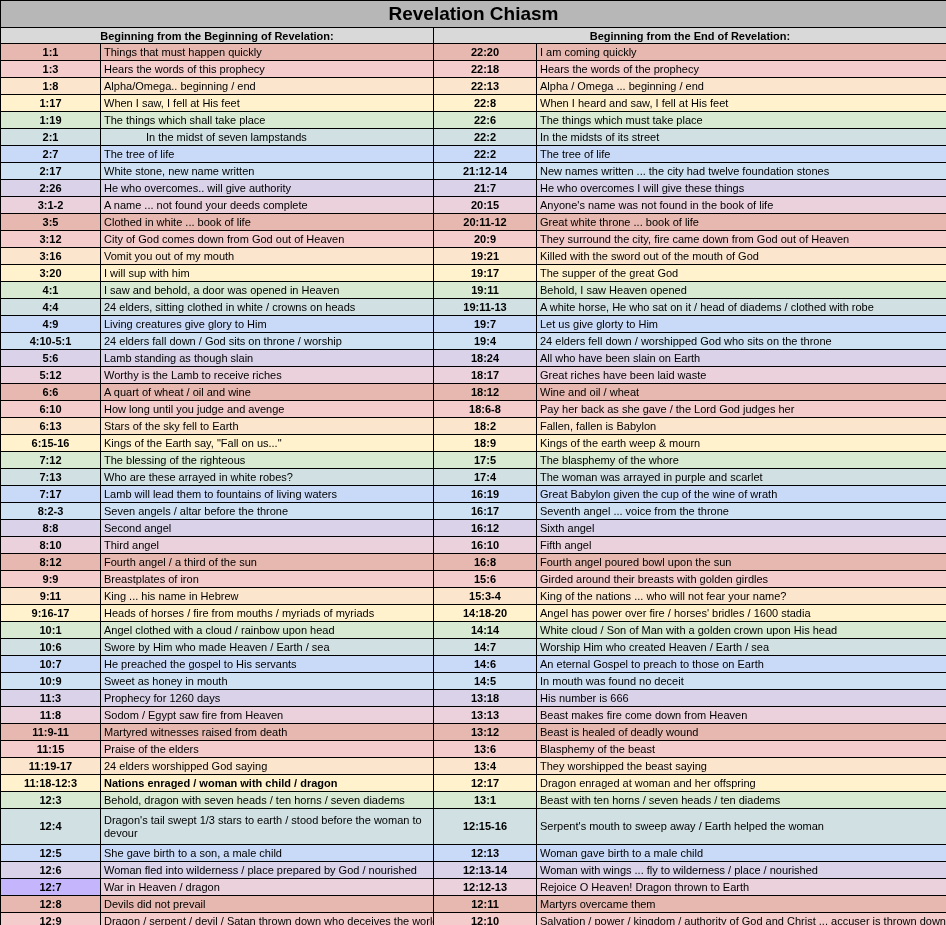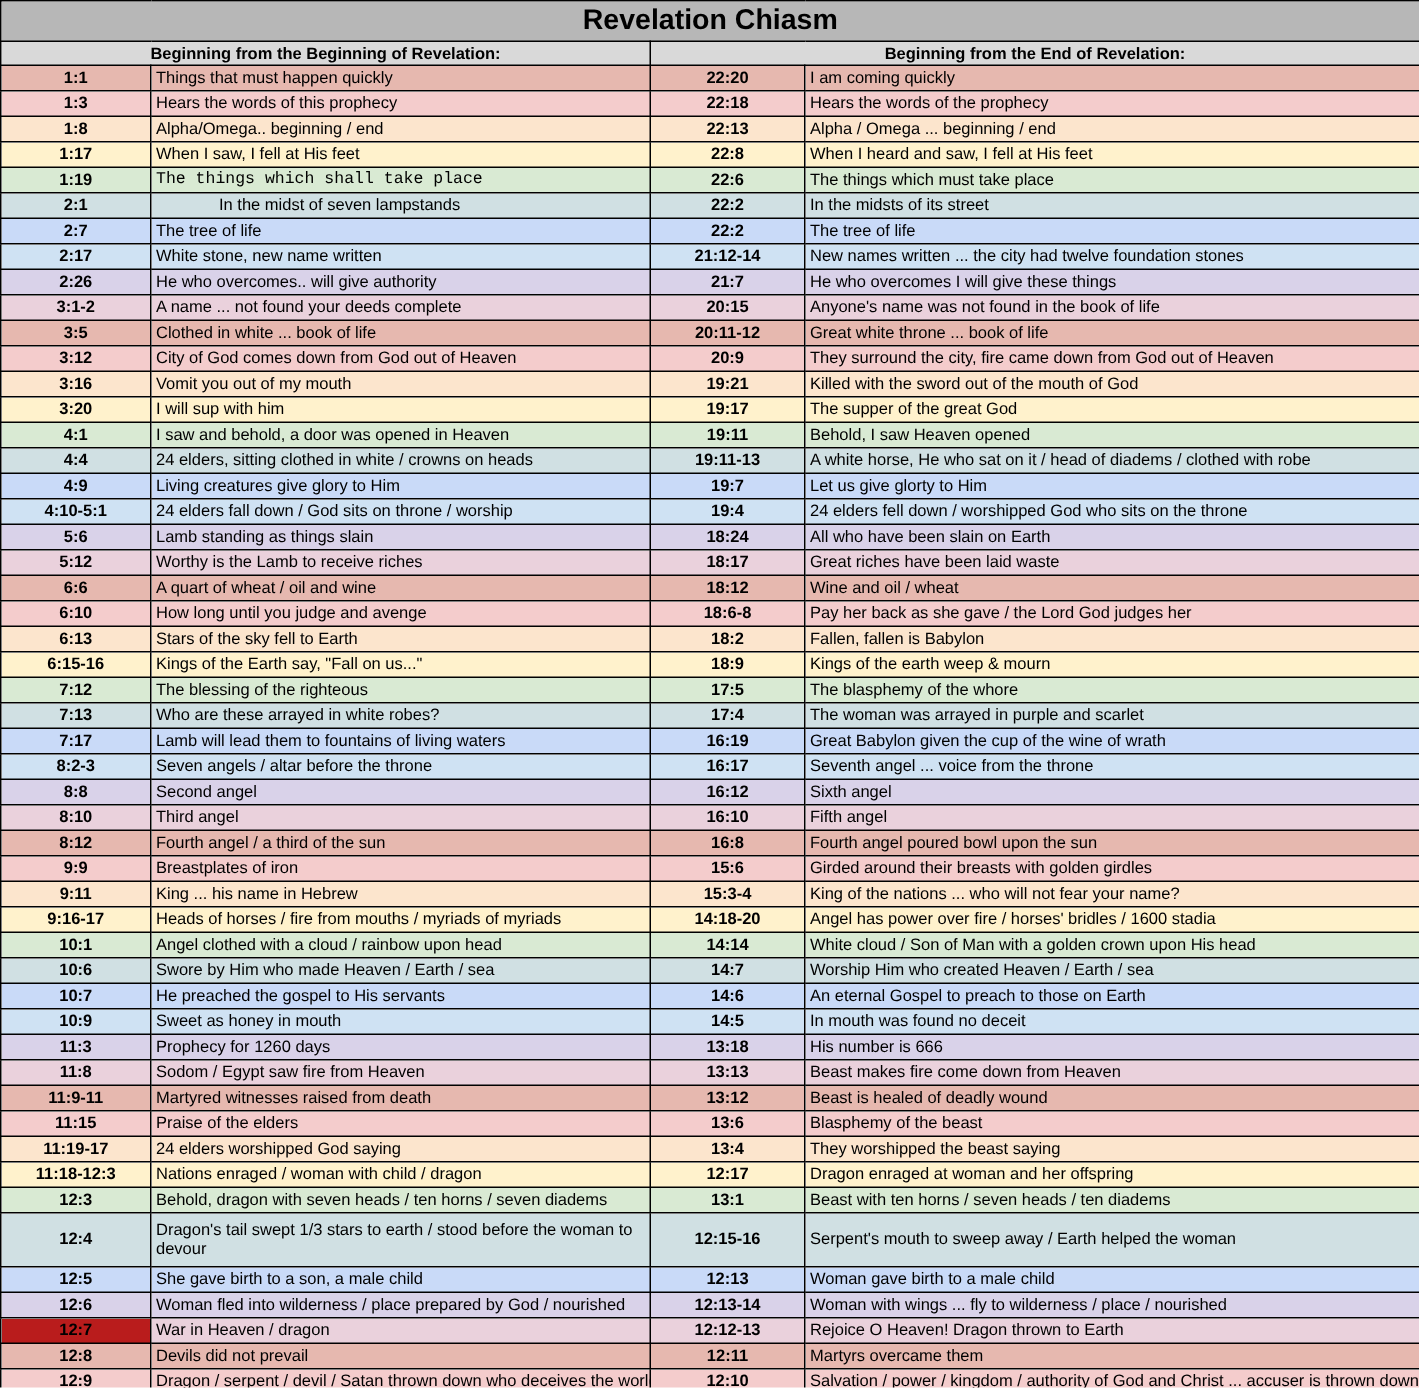--- a/index.html
+++ b/index.html
@@ -52,21 +52,21 @@
     <td class="txt" style="background: rgb(252, 229, 205);">Alpha / Omega ... beginning / end</td>
   </tr>
       <tr class="r">
     <td class="ref" style="background: rgb(255, 242, 204);">1:17</td>
     <td class="txt" style="background: rgb(255, 242, 204);">When I saw, I fell at His feet</td>
     <td class="ref" style="background: rgb(255, 242, 204);">22:8</td>
     <td class="txt" style="background: rgb(255, 242, 204);">When I heard and saw, I fell at His feet</td>
   </tr>
       <tr class="r">
     <td class="ref" style="background: rgb(217, 234, 211);">1:19</td>
-    <td class="txt" style="background: rgb(217, 234, 211); font-family: Liberation Mono, monospace;">The things which shall take place</td>
+    <td class="txt" style="background: rgb(217, 234, 211);">The things which shall take place</td>
     <td class="ref" style="background: rgb(217, 234, 211);">22:6</td>
     <td class="txt" style="background: rgb(217, 234, 211);">The things which must take place</td>
   </tr>
       <tr class="r">
     <td class="ref" style="background: rgb(208, 224, 227);">2:1</td>
     <td class="txt" style="background: rgb(208, 224, 227); padding-left: 45px;">In the midst of seven lampstands</td>
     <td class="ref" style="background: rgb(208, 224, 227);">22:2</td>
     <td class="txt" style="background: rgb(208, 224, 227);">In the midsts of its street</td>
   </tr>
       <tr class="r">
@@ -136,21 +136,21 @@
     <td class="txt" style="background: rgb(201, 218, 248);">Let us give glorty to Him</td>
   </tr>
       <tr class="r">
     <td class="ref" style="background: rgb(207, 226, 243);">4:10-5:1</td>
     <td class="txt" style="background: rgb(207, 226, 243);">24 elders fall down / God sits on throne / worship</td>
     <td class="ref" style="background: rgb(207, 226, 243);">19:4</td>
     <td class="txt" style="background: rgb(207, 226, 243);">24 elders fell down / worshipped God who sits on the throne</td>
   </tr>
       <tr class="r">
     <td class="ref" style="background: rgb(217, 210, 233);">5:6</td>
-    <td class="txt" style="background: rgb(217, 210, 233);">Lamb standing as things slain</td>
+    <td class="txt" style="background: rgb(217, 210, 233);">Lamb standing as though slain</td>
     <td class="ref" style="background: rgb(217, 210, 233);">18:24</td>
     <td class="txt" style="background: rgb(217, 210, 233);">All who have been slain on Earth</td>
   </tr>
       <tr class="r">
     <td class="ref" style="background: rgb(234, 209, 220);">5:12</td>
     <td class="txt" style="background: rgb(234, 209, 220);">Worthy is the Lamb to receive riches</td>
     <td class="ref" style="background: rgb(234, 209, 220);">18:17</td>
     <td class="txt" style="background: rgb(234, 209, 220);">Great riches have been laid waste</td>
   </tr>
       <tr class="r">
@@ -286,21 +286,21 @@
     <td class="txt" style="background: rgb(244, 204, 204);">Blasphemy of the beast</td>
   </tr>
       <tr class="r">
     <td class="ref" style="background: rgb(252, 229, 205);">11:19-17</td>
     <td class="txt" style="background: rgb(252, 229, 205);">24 elders worshipped God saying</td>
     <td class="ref" style="background: rgb(252, 229, 205);">13:4</td>
     <td class="txt" style="background: rgb(252, 229, 205);">They worshipped the beast saying</td>
   </tr>
       <tr class="r">
     <td class="ref" style="background: rgb(255, 242, 204);">11:18-12:3</td>
-    <td class="txt" style="background: rgb(255, 242, 204);">Nations enraged / woman with child / dragon</td>
+    <td class="txt" style="background: rgb(255, 242, 204); font-weight: bold;">Nations enraged / woman with child / dragon</td>
     <td class="ref" style="background: rgb(255, 242, 204);">12:17</td>
     <td class="txt" style="background: rgb(255, 242, 204); margin-left: 24px;">Dragon enraged at woman and her offspring</td>
   </tr>
       <tr class="r">
     <td class="ref" style="background: rgb(217, 234, 211);">12:3</td>
     <td class="txt" style="background: rgb(217, 234, 211);">Behold, dragon with seven heads / ten horns / seven diadems</td>
     <td class="ref" style="background: rgb(217, 234, 211);">13:1</td>
     <td class="txt" style="background: rgb(217, 234, 211);">Beast with ten horns / seven heads / ten diadems</td>
   </tr>
       <tr class="tall">
@@ -315,21 +315,21 @@
     <td class="ref" style="background: rgb(201, 218, 248);">12:13</td>
     <td class="txt" style="background: rgb(201, 218, 248);">Woman gave birth to a male child</td>
   </tr>
       <tr class="r">
     <td class="ref" style="background: rgb(217, 210, 233);">12:6</td>
     <td class="txt" style="background: rgb(217, 210, 233);">Woman fled into wilderness / place prepared by God / nourished</td>
     <td class="ref" style="background: rgb(217, 210, 233);">12:13-14</td>
     <td class="txt" style="background: rgb(217, 210, 233);">Woman with wings ... fly to wilderness / place / nourished</td>
   </tr>
       <tr class="r">
-    <td class="ref" style="background: #b91c1c;">12:7</td>
+    <td class="ref" style="background: #c4b5fd;">12:7</td>
     <td class="txt" style="background: rgb(234, 209, 220);">War in Heaven / dragon</td>
     <td class="ref" style="background: rgb(234, 209, 220);">12:12-13</td>
     <td class="txt" style="background: rgb(234, 209, 220);">Rejoice O Heaven! Dragon thrown to Earth</td>
   </tr>
       <tr class="r">
     <td class="ref" style="background: rgb(230, 184, 175);">12:8</td>
     <td class="txt" style="background: rgb(230, 184, 175);">Devils did not prevail</td>
     <td class="ref" style="background: rgb(230, 184, 175);">12:11</td>
     <td class="txt" style="background: rgb(230, 184, 175);">Martyrs overcame them</td>
   </tr>

